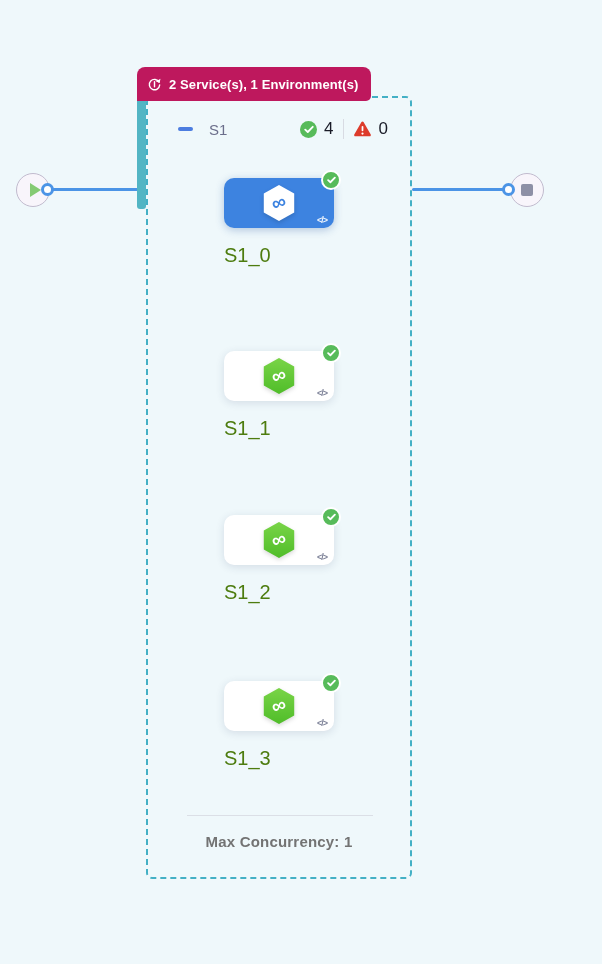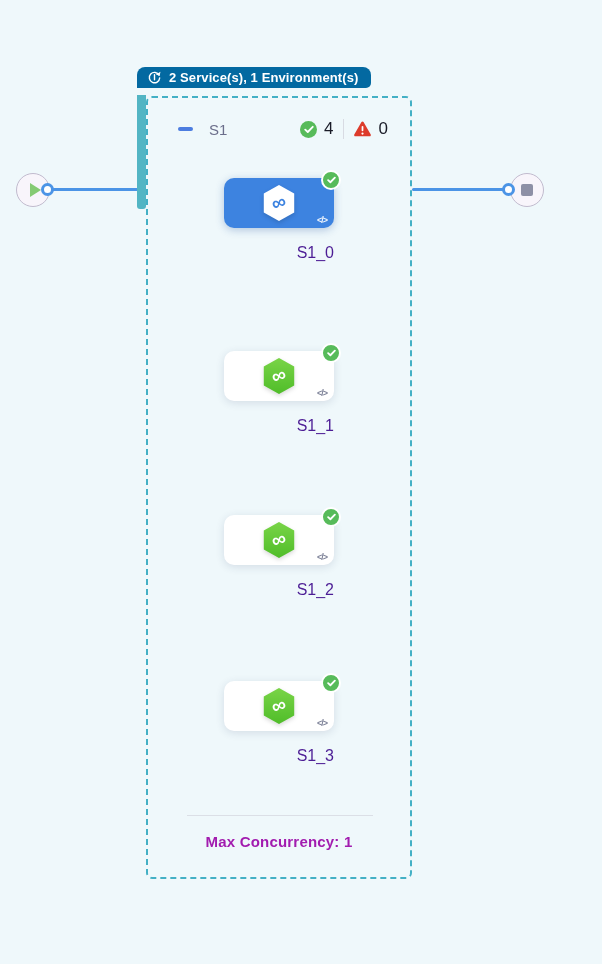--- a/index.html
+++ b/index.html
@@ -33,22 +33,22 @@
 
   
   .stage-box {
     position:absolute; left:146px; top:96px; width:266px; height:783px;
     border:2px dashed #43b0c5; border-radius:6px; z-index:1;
   }
   .badge-tail { position:absolute; left:137px; top:95px; width:9px; height:114px;
     background:#52b5c4; border-radius:0 0 3px 3px; z-index:2; }
 
   .stage-badge {
-    position:absolute; left:137px; top:67px; height:21px; z-index:3;
-    background:#0369a1; color:#fff; border-radius:8px 8px 5px 0;
+    position:absolute; left:137px; top:67px; height:34px; z-index:3;
+    background:#be185d; color:#fff; border-radius:8px 8px 5px 0;
     display:flex; align-items:center; gap:7px; padding:0 13px 0 10px;
     font-size:13px; font-weight:700; letter-spacing:.1px; cursor:pointer;
   }
 
   .stage-header-row {
     position:absolute; left:148px; top:112px; width:262px; height:34px; z-index:2;
     display:flex; align-items:center; justify-content:space-between;
     padding:0 22px 0 30px;
     gap:48px;
   }
@@ -76,28 +76,28 @@
     transform:rotate(-18deg); font-size:20px; font-weight:700; color:#fff; padding-bottom:2px; }
   .node-card.selected .hex-inf { color:#3d83e0; }
   .status-dot {
     position:absolute; top:-8px; right:-7px; width:20px; height:20px; border-radius:50%;
     background:#57bb5a; border:2px solid #fff;
     display:flex; align-items:center; justify-content:center;
   }
   .code-glyph { position:absolute; right:7px; bottom:3px; font-size:9px; font-weight:700;
     color:#7d8298; letter-spacing:-1px; }
   .node-card.selected .code-glyph { color:rgba(255,255,255,.92); }
-  .node-label { position:absolute; top:66px; left:0; width:110px; text-align:right;
-    font-size:16px; color:#4c1d95; }
+  .node-label { position:absolute; top:66px; left:0; width:110px; text-align:left;
+    font-size:20px; color:#4d7c0f; }
 
   
   .footer-divider { position:absolute; left:187px; top:815px; width:186px; height:1px;
     background:#dbdfe6; z-index:2; }
   .footer-label { position:absolute; left:146px; top:833px; width:266px; text-align:center;
-    font-size:15px; font-weight:700; color:#a21caf; letter-spacing:.2px; z-index:2; }
+    font-size:15px; font-weight:700; color:#737373; letter-spacing:.2px; z-index:2; }
 </style>
 </head>
 <body>
 
 <div class="canvas">
 
   <div class="edge edge-left"></div>
   <div class="edge edge-right"></div>
 
   <div class="terminal terminal-start">

